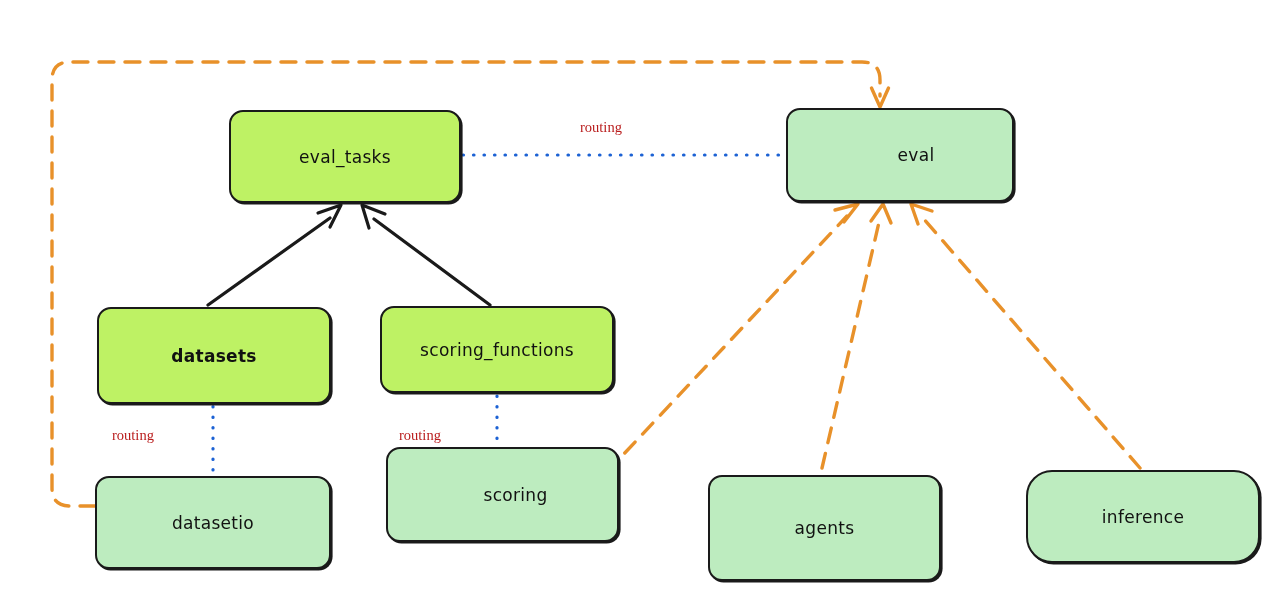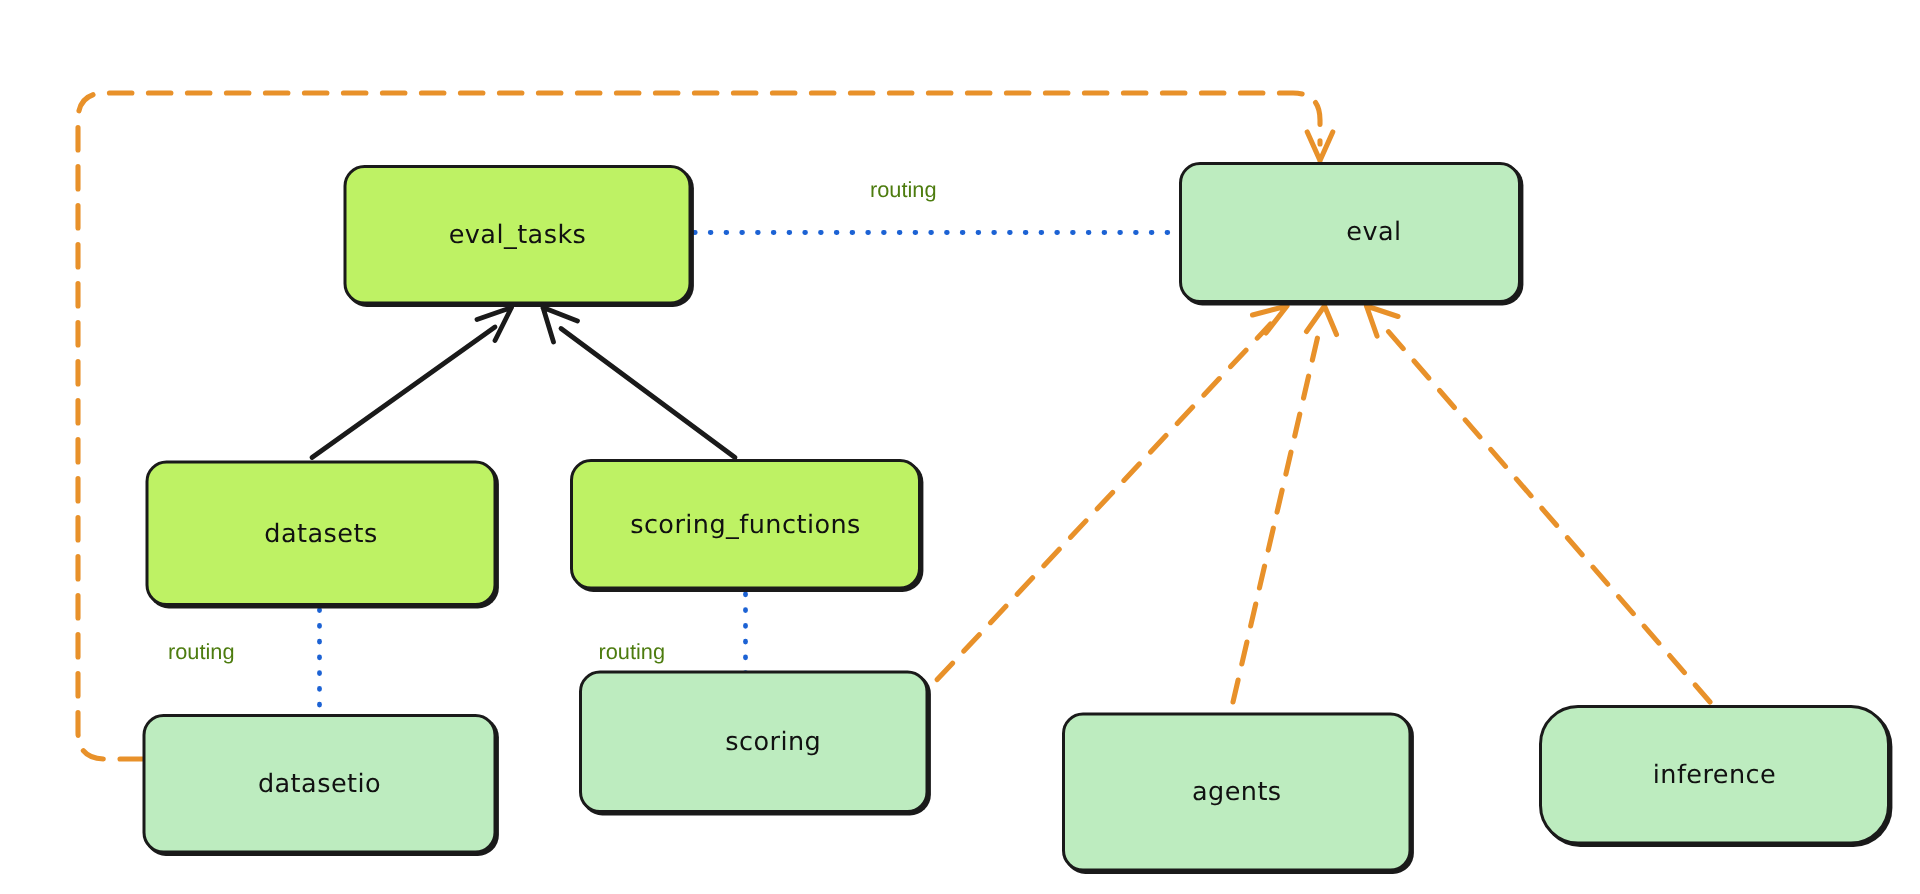--- a/index.html
+++ b/index.html
@@ -36,23 +36,23 @@
   .node.green { background: #bdecbf; }
   .node-label {
     font-family: "DejaVu Sans", sans-serif;
     font-size: 17px;
     color: #111111;
     letter-spacing: 0.3px;
     white-space: nowrap;
   }
   .edge-label {
     position: absolute;
-    font-family: Liberation Sans, sans-serif;
+    font-family: Liberation Serif, serif;
     font-size: 14.5px;
-    color: #4d7c0f;
+    color: #b91c1c;
     white-space: nowrap;
   }
 </style>
 </head>
 <body>
 
 <div id="canvas">
 
   <svg id="edges" viewBox="0 0 1280 596" xmlns="http://www.w3.org/2000/svg">
 
@@ -100,21 +100,21 @@
   </svg>
 
   <div class="node blue" style="left:229px; top:110px; width:232px; height:93px;">
     <span class="node-label">eval_tasks</span>
   </div>
 
   <div class="node green" style="left:786px; top:108px; width:228px; height:94px;padding-left:32px;">
     <span class="node-label">eval</span>
   </div>
 
-  <div class="node blue" style="left:97px; top:307px; width:234px; height:97px;">
+  <div class="node blue" style="left:97px; top:307px; width:234px; height:97px;font-weight:bold;">
     <span class="node-label">datasets</span>
   </div>
 
   <div class="node blue" style="left:380px; top:306px; width:234px; height:87px;">
     <span class="node-label">scoring_functions</span>
   </div>
 
   <div class="node green" style="left:95px; top:476px; width:236px; height:93px;">
     <span class="node-label">datasetio</span>
   </div>

